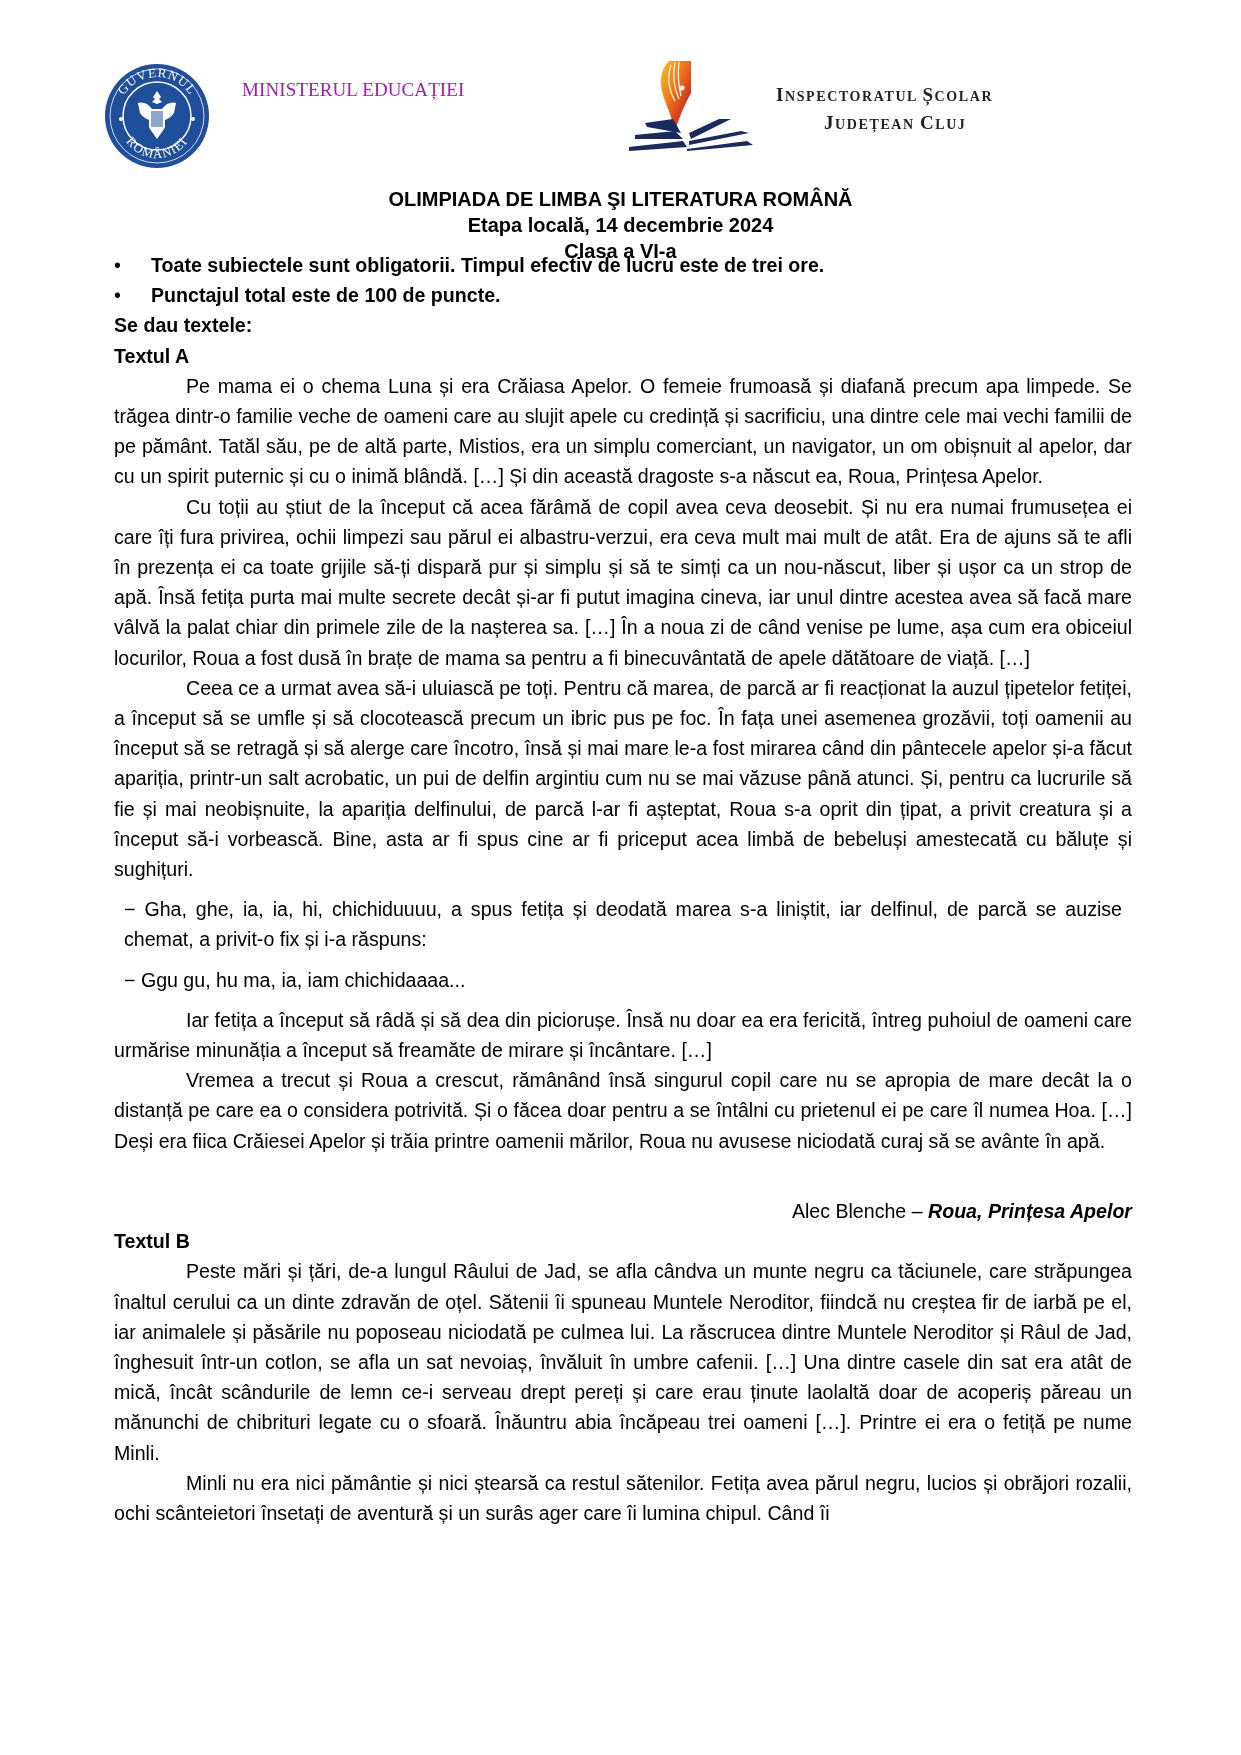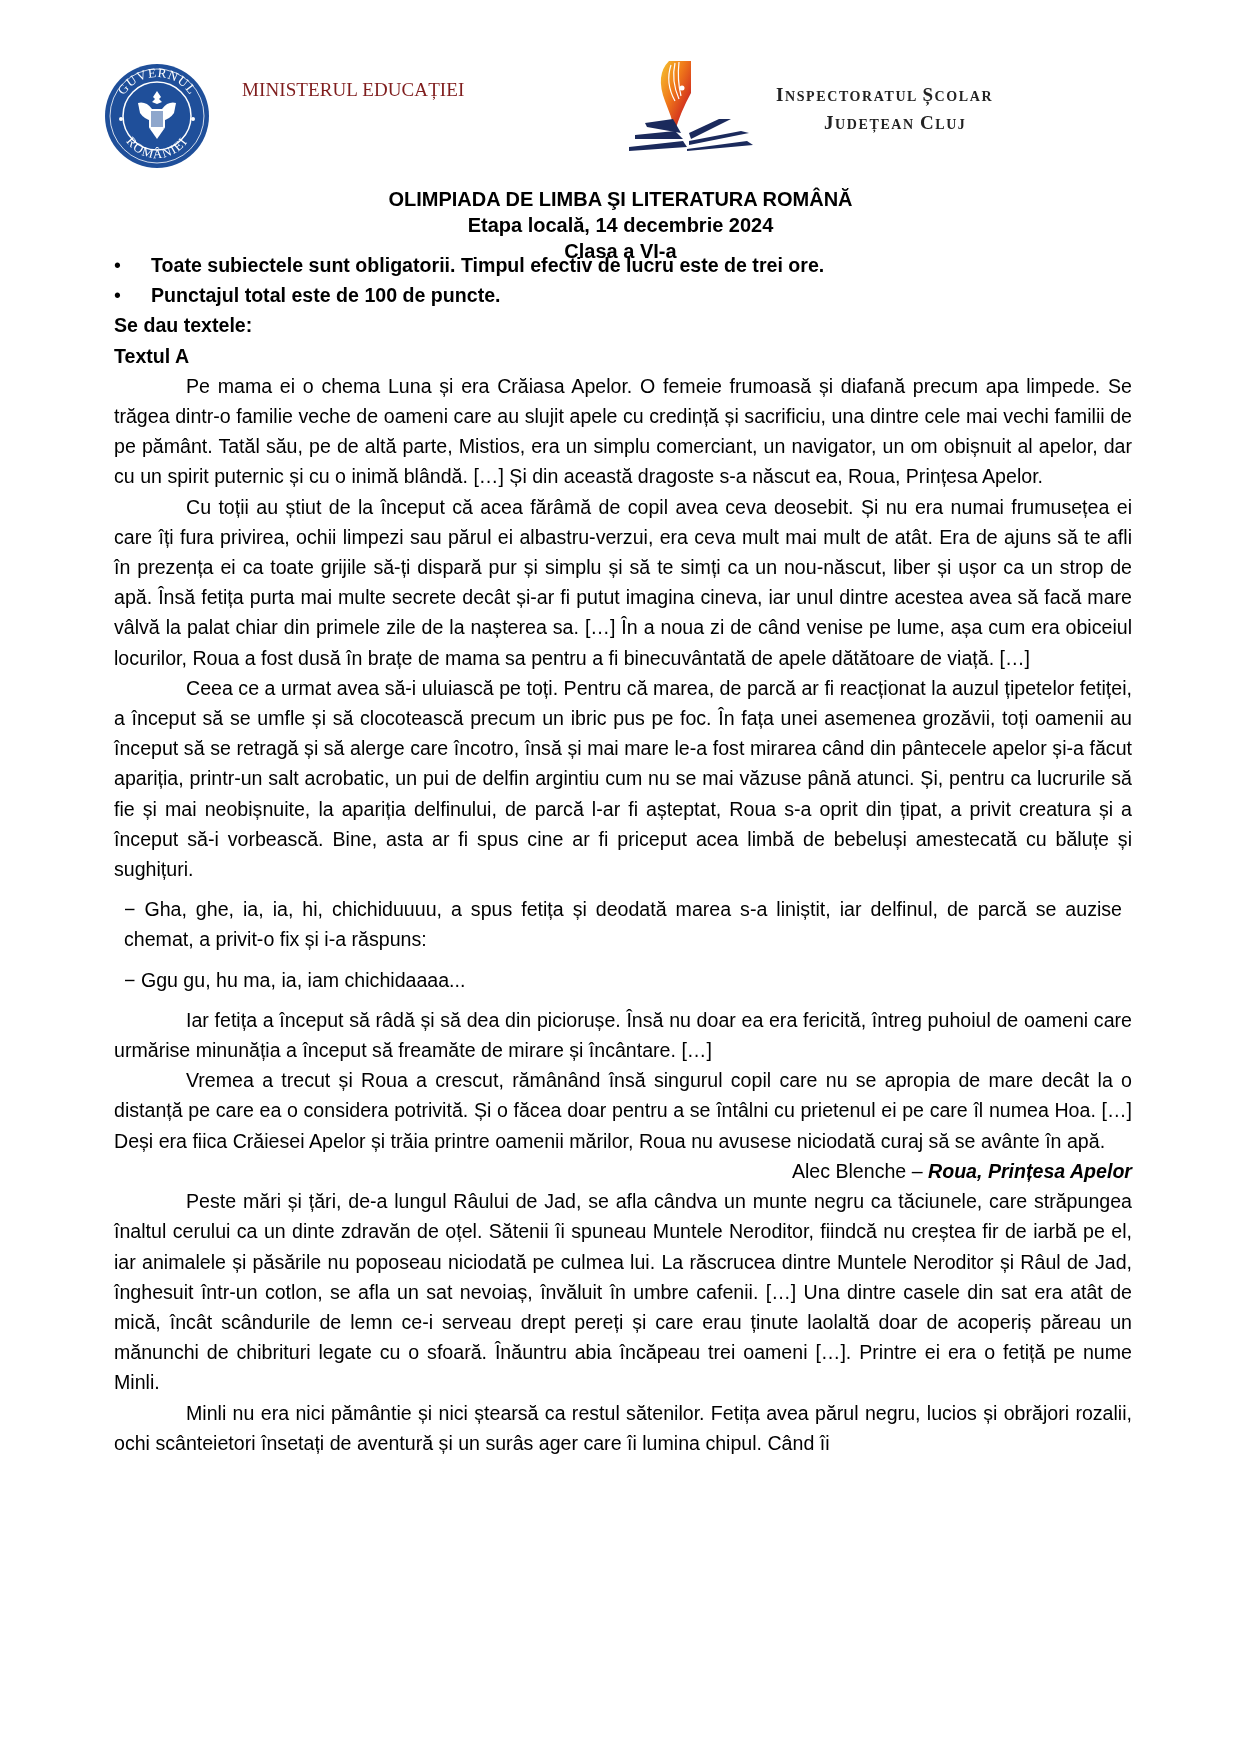--- a/index.html
+++ b/index.html
@@ -3,42 +3,42 @@
   <meta charset="utf-8">
   <style>
     html, body { margin: 0; padding: 0; background: #ffffff; }
     body { width: 1241px; height: 1755px; position: relative; overflow: hidden;
            font-family: "Liberation Sans", sans-serif; color: #000; }
     .page { position: absolute; left: 0; top: 0; width: 1241px; height: 1755px; }
 
     
     .gov-logo { position: absolute; left: 104px; top: 63px; width: 106px; height: 106px; }
     .ministry { position: absolute; left: 242px; top: 79px; font-family: "Liberation Serif", serif;
-                font-size: 19px; color: #7f1d1d; letter-spacing: 0.1px; }
+                font-size: 19px; color: #a21caf; letter-spacing: 0.1px; }
     .isj-logo { position: absolute; left: 625px; top: 55px; width: 130px; height: 100px; }
     .isj-text { position: absolute; left: 776px; top: 82px; font-family: "Liberation Serif", serif;
                 font-weight: bold; color: #222; font-size: 14px; letter-spacing: 1.6px; line-height: 26px; }
     .isj-text .l1 { display: block; }
     .isj-text .l2 { display: block; padding-left: 48px; }
     .isj-text .big { font-size: 19px; }
 
     
     .titles { position: absolute; left: 0; width: 1241px; top: 186px; text-align: center;
               font-weight: bold; font-size: 20px; line-height: 26px; }
     .titles div { height: 26px; }
 
     .content { position: absolute; left: 114px; top: 250px; width: 1018px;
                font-size: 19.6px; line-height: 30.2px; }
     .bullets { list-style: none; margin: 0; padding: 0; font-weight: bold; }
     .bullets li { position: relative; padding-left: 37px; }
     .bullets li::before { content: "•"; position: absolute; left: 0; font-weight: normal; }
     .bold { font-weight: bold; }
     .para { text-align: justify; text-indent: 72px; margin: 0; }
     .dialog { margin: 10px; text-align: justify; }
-    .attribution { text-align: right; }
+    .attribution { text-align: right; margin-top: 40px; }
     .attribution em { font-weight: bold; font-style: italic; }
   </style>
 </head>
 <body>
 
 <div class="page">
 
   <svg class="gov-logo" viewBox="0 0 106 106">
     <circle cx="53" cy="53" r="52" fill="#1f4f9a"></circle>
     <circle cx="53" cy="53" r="34" fill="none" stroke="#ffffff" stroke-width="1.5"></circle>
@@ -107,16 +107,17 @@
     <div class="bold">Textul A</div>
     <p class="para">Pe mama ei o chema Luna și era Crăiasa Apelor. O femeie frumoasă și diafană precum apa limpede. Se trăgea dintr-o familie veche de oameni care au slujit apele cu credință și sacrificiu, una dintre cele mai vechi familii de pe pământ. Tatăl său, pe de altă parte, Mistios, era un simplu comerciant, un navigator, un om obișnuit al apelor, dar cu un spirit puternic și cu o inimă blândă. […] Și din această dragoste s-a născut ea, Roua, Prințesa Apelor.</p>
     <p class="para">Cu toții au știut de la început că acea fărâmă de copil avea ceva deosebit. Și nu era numai frumusețea ei care îți fura privirea, ochii limpezi sau părul ei albastru-verzui, era ceva mult mai mult de atât. Era de ajuns să te afli în prezența ei ca toate grijile să-ți dispară pur și simplu și să te simți ca un nou-născut, liber și ușor ca un strop de apă. Însă fetița purta mai multe secrete decât și-ar fi putut imagina cineva, iar unul dintre acestea avea să facă mare vâlvă la palat chiar din primele zile de la nașterea sa. […] În a noua zi de când venise pe lume, așa cum era obiceiul locurilor, Roua a fost dusă în brațe de mama sa pentru a fi binecuvântată de apele dătătoare de viață. […]</p>
     <p class="para">Ceea ce a urmat avea să-i uluiască pe toți. Pentru că marea, de parcă ar fi reacționat la auzul țipetelor fetiței, a început să se umfle și să clocotească precum un ibric pus pe foc. În fața unei asemenea grozăvii, toți oamenii au început să se retragă și să alerge care încotro, însă și mai mare le-a fost mirarea când din pântecele apelor și-a făcut apariția, printr-un salt acrobatic, un pui de delfin argintiu cum nu se mai văzuse până atunci. Și, pentru ca lucrurile să fie și mai neobișnuite, la apariția delfinului, de parcă l-ar fi așteptat, Roua s-a oprit din țipat, a privit creatura și a început să-i vorbească. Bine, asta ar fi spus cine ar fi priceput acea limbă de bebeluși amestecată cu băluțe și sughițuri.</p>
     <p class="dialog"> − Gha, ghe, ia, ia, hi, chichiduuuu, a spus fetița și deodată marea s-a liniștit, iar delfinul, de parcă se auzise chemat, a privit-o fix și i-a răspuns:</p>
     <p class="dialog">− Ggu gu, hu ma, ia, iam chichidaaaa...</p>
     <p class="para">Iar fetița a început să râdă și să dea din piciorușe. Însă nu doar ea era fericită, întreg puhoiul de oameni care urmărise minunăția a început să freamăte de mirare și încântare. […]</p>
     <p class="para">Vremea a trecut și Roua a crescut, rămânând însă singurul copil care nu se apropia de mare decât la o distanță pe care ea o considera potrivită. Și o făcea doar pentru a se întâlni cu prietenul ei pe care îl numea Hoa. […] Deși era fiica Crăiesei Apelor și trăia printre oamenii mărilor, Roua nu avusese niciodată curaj să se avânte în apă.</p>
     <div class="attribution"><span>Alec Blenche – </span><em>Roua, Prințesa Apelor</em></div>
 
+    <div class="bold">Textul B</div>
     <p class="para">Peste mări și țări, de-a lungul Râului de Jad, se afla cândva un munte negru ca tăciunele, care străpungea înaltul cerului ca un dinte zdravăn de oțel. Sătenii îi spuneau Muntele Neroditor, fiindcă nu creștea fir de iarbă pe el, iar animalele și păsările nu poposeau niciodată pe culmea lui. La răscrucea dintre Muntele Neroditor și Râul de Jad, înghesuit într-un cotlon, se afla un sat nevoiaș, învăluit în umbre cafenii. […] Una dintre casele din sat era atât de mică, încât scândurile de lemn ce-i serveau drept pereți și care erau ținute laolaltă doar de acoperiș păreau un mănunchi de chibrituri legate cu o sfoară. Înăuntru abia încăpeau trei oameni […]. Printre ei era o fetiță pe nume Minli.</p>
     <p class="para">Minli nu era nici pământie și nici ștearsă ca restul sătenilor. Fetița avea părul negru, lucios și obrăjori rozalii, ochi scânteietori însetați de aventură și un surâs ager care îi lumina chipul. Când îi</p>
   </div>
 </div>
 
 </body></html>

